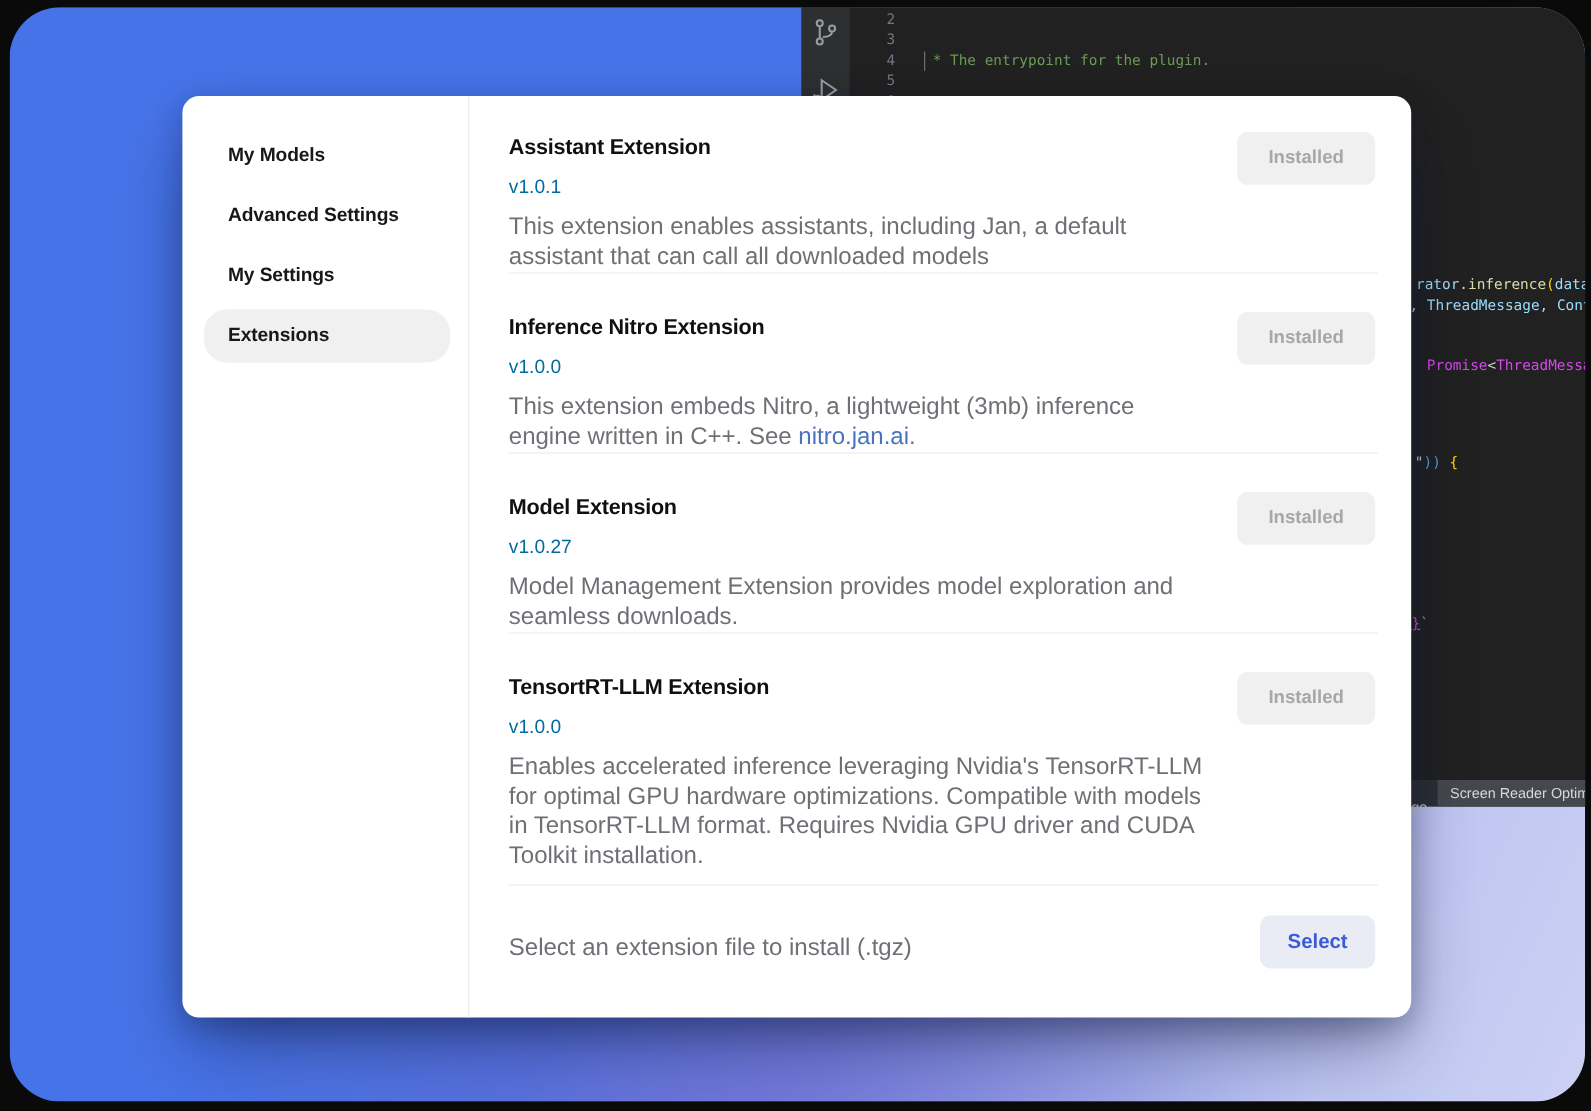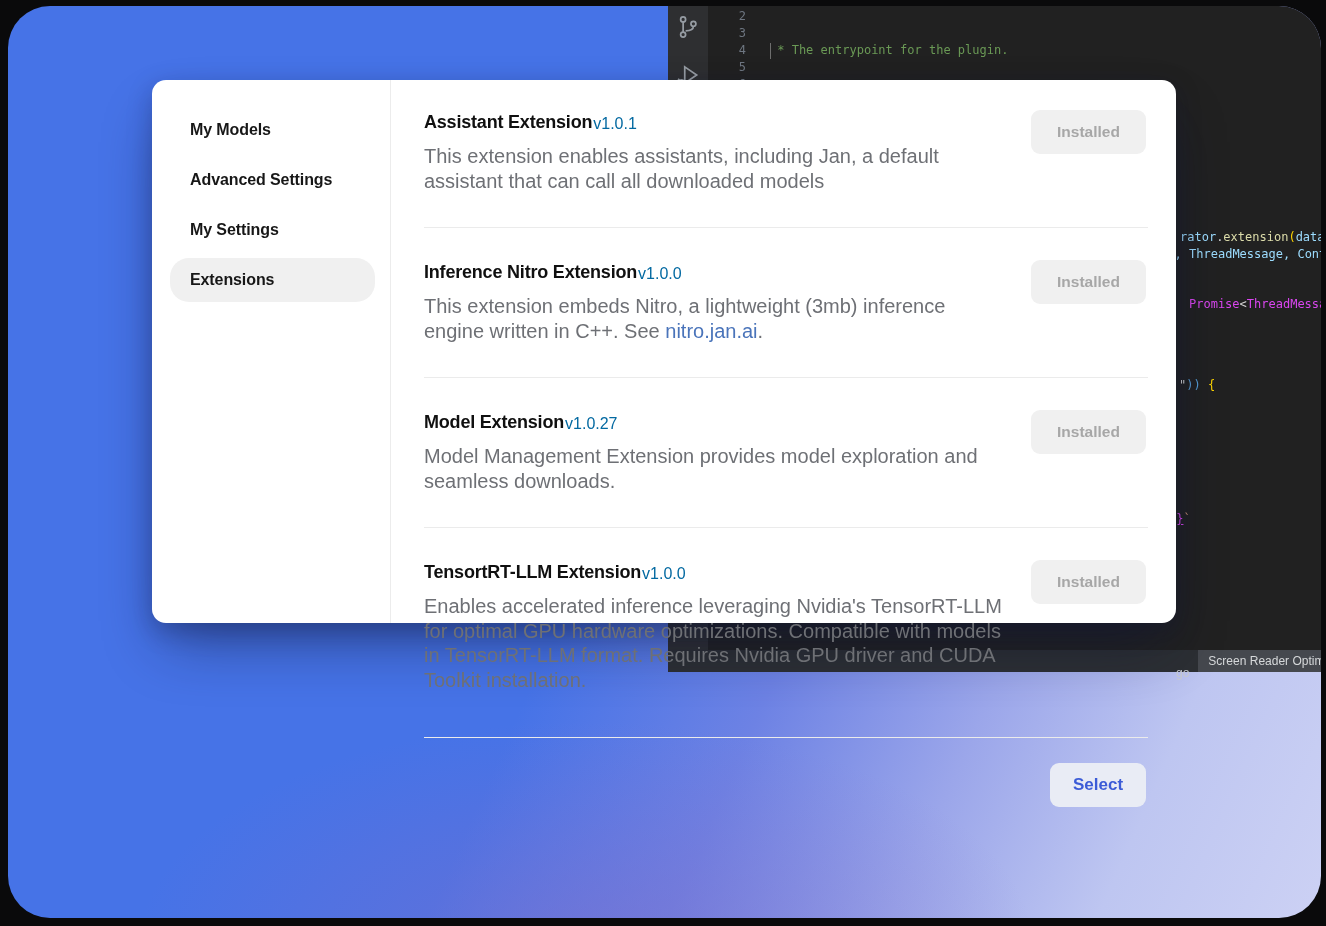--- a/index.html
+++ b/index.html
@@ -35,33 +35,33 @@
   .tok-punct{ color:#d4d4d4; }
   .tok-underline{ text-decoration:underline; }
   .frag{ position:absolute; font:12px/17px "DejaVu Sans Mono", monospace; white-space:pre; }
   .statusbar{ position:absolute; left:0; right:0; bottom:0; height:22px; background:#2c2f33;
     display:flex; align-items:center; font-size:12px; color:#c8ccd1; white-space:nowrap; }
   .sb-left{ margin-left:508px;margin-top:24px; }
   .sb-item{ margin-left:9px; background:#45484e; color:#d6d8da; height:22px;
     display:flex; align-items:center; padding:0 10px; }
 
   
-  .card{ position:absolute; left:144px; top:74px; width:1024px; height:543px; background:#ffffff;
+  .card{ position:absolute; left:144px; top:74px; width:1024px; height:768px; background:#ffffff;
     border-radius:14px;
     box-shadow:0 30px 60px -12px rgba(15,20,55,0.48), 0 8px 24px rgba(15,20,55,0.26); }
   .sidebar{ position:absolute; left:0; top:0; bottom:0; width:239px; border-right:1px solid #ececec;
     padding:28px 0 0 18px; }
   .nav-item{ width:205px; height:44px; border-radius:10px; display:flex; align-items:center;
     padding:0 20px; font-size:16px; font-weight:700; color:#171717; margin-bottom:6px; cursor:pointer;
     letter-spacing:-0.1px; }
   .nav-item.active{ background:#f0f0f0;border-radius:19px; }
 
   .main{ position:absolute; left:272px; top:0; right:0; bottom:0; }
   .entry{ position:absolute; left:0; right:30px; }
-  .title-row{ display:flex; align-items:flex-end; gap:1px; }
+  .title-row{ display:flex; align-items:flex-start; gap:15px;flex-direction:column; }
   .ext-title{ font-size:18px; font-weight:700; color:#101010; letter-spacing:-0.2px; }
   .ext-version{ font-size:16px; color:#0369a1; }
   .ext-desc{ margin-top:11px; font-size:20px; line-height:24.5px; color:#6e7075; max-width:585px; }
   .ext-link{ color:#4a74ba; text-decoration:none; cursor:pointer; }
   .sep{ position:absolute; left:0; right:28px; height:1px; background:#ebebeb; }
   .btn{ position:absolute; top:-2px; right:0; height:44px; border:none; border-radius:9px;
     display:flex; align-items:center; justify-content:center; cursor:pointer;
     font-family:"Liberation Sans", sans-serif; }
   .btn-installed{ width:115px; background:#f0f0f0; color:#a7a7a7; font-size:15.5px; font-weight:600; }
   .btn-select{ width:96px; background:#e9ecf5; color:#3c5cd7; font-size:17px; font-weight:700; }
@@ -100,21 +100,21 @@
 
     <div class="codecol">
       <div class="line tok-comment"> * The entrypoint for the plugin.</div>
       <div class="line tok-comment"> */</div>
       <div class="line"></div>
       <div class="line tok-comment">// Web / extension runtime</div>
       <div class="line"><span class="tok-kw">import </span><span class="tok-gold">{</span><span class="tok-id">log, BaseExtension, MessageEvent, MessageRequest, ThreadMessage, ContentType</span></div>
     </div>
     <div class="cursor-guide"></div>
 
-    <div class="frag" style="left:512px; top:223px;"><span class="tok-id">rator</span><span class="tok-punct">.</span><span class="tok-func">extension</span><span class="tok-gold">(</span><span class="tok-id">data</span></div>
+    <div class="frag" style="left:512px; top:223px;"><span class="tok-id">rator</span><span class="tok-punct">.</span><span class="tok-func">inference</span><span class="tok-gold">(</span><span class="tok-id">data</span></div>
 
     <div class="frag" style="left:521px; top:290px;"><span class="tok-type">Promise</span><span class="tok-punct">&lt;</span><span class="tok-type">ThreadMessage</span></div>
 
     <div class="frag" style="left:511px; top:371px;"><span class="tok-punct">"</span><span class="tok-bluep">)) </span><span class="tok-gold">{</span></div>
 
     <div class="frag" style="left:501px; top:505px;"><span class="tok-type tok-underline">t}</span><span class="tok-str">`</span></div>
 
     <div class="statusbar">
       <span class="sb-left">go</span>
       <span class="sb-item">Screen Reader Optimized</span>
@@ -173,18 +173,19 @@
         <div class="title-row">
           <span class="ext-title">TensortRT-LLM Extension</span>
           <span class="ext-version">v1.0.0</span>
         </div>
         <div class="ext-desc">Enables accelerated inference leveraging Nvidia's TensorRT-LLM for optimal GPU hardware optimizations. Compatible with models in TensorRT-LLM format. Requires Nvidia GPU driver and CUDA Toolkit installation.</div>
         <button class="btn btn-installed">Installed</button>
       </div>
       <div class="sep" style="top:657px;"></div>
 
       <div class="entry" style="top:685px;">
+        <div class="ext-desc" style="margin-top:13px;">Select an extension file to install (.tgz)</div>
         <button class="btn btn-select">Select</button>
       </div>
 
     </main>
   </div>
 </div>
 
 </body></html>

